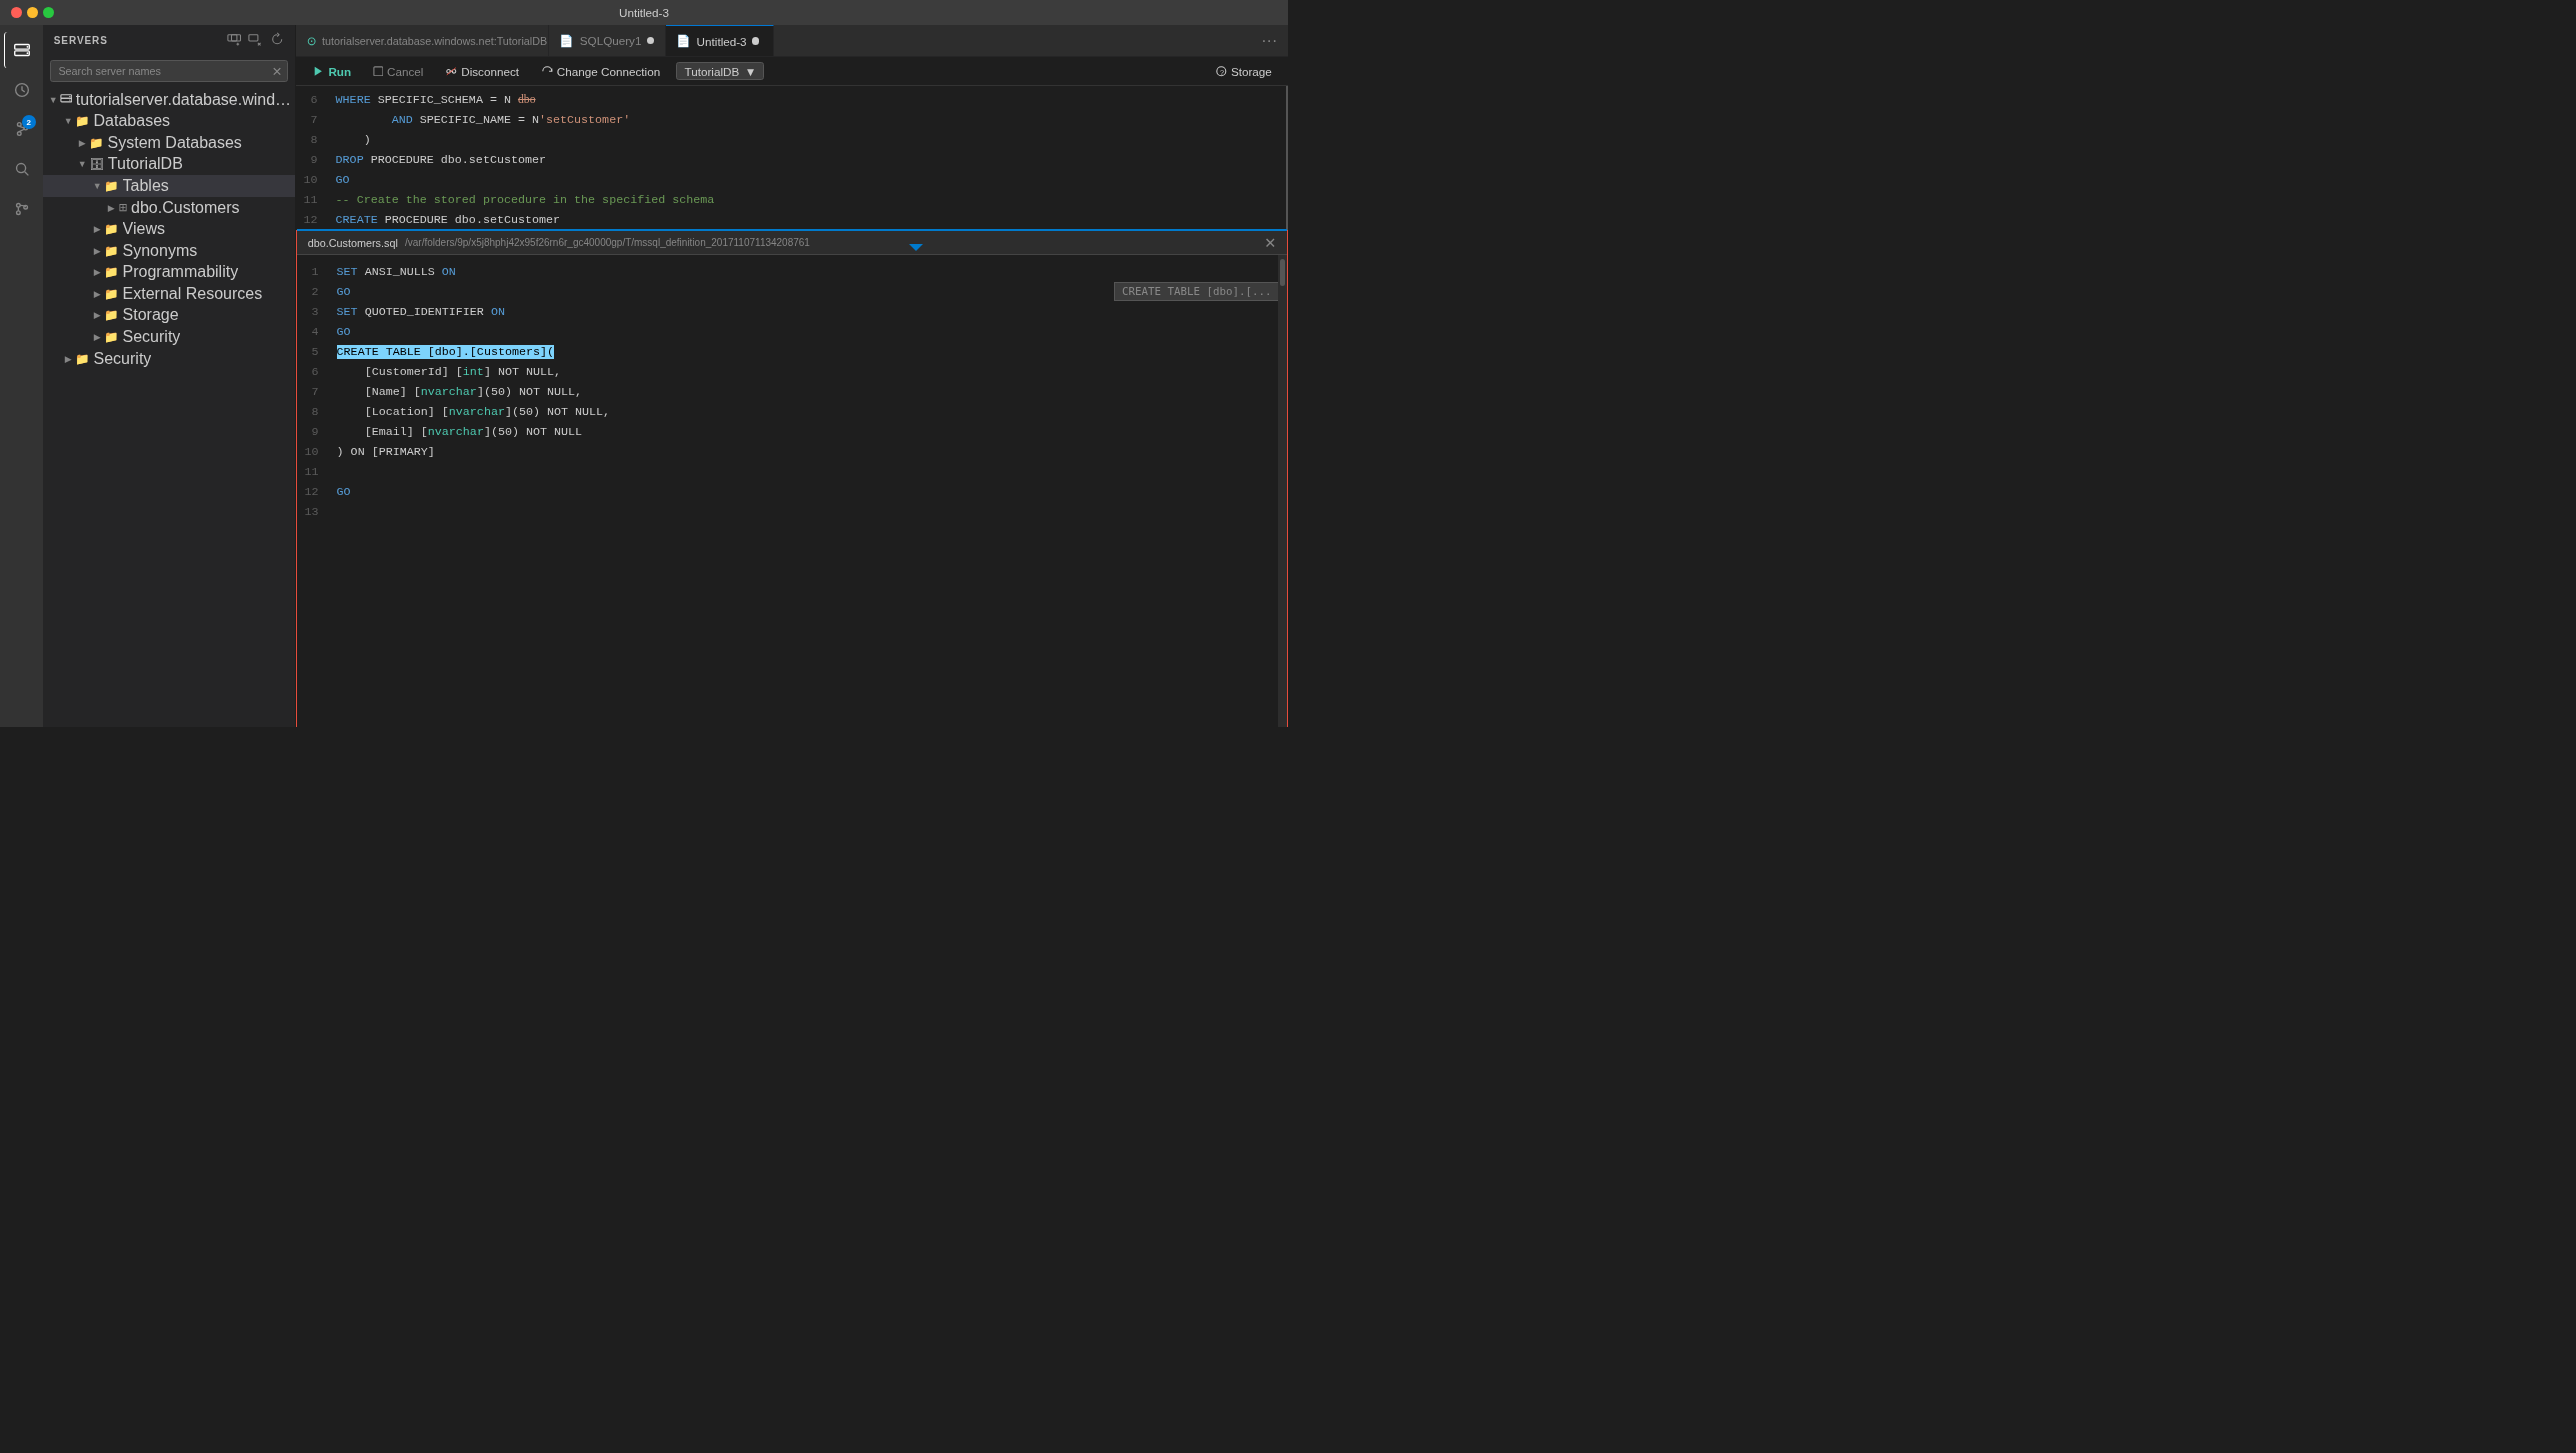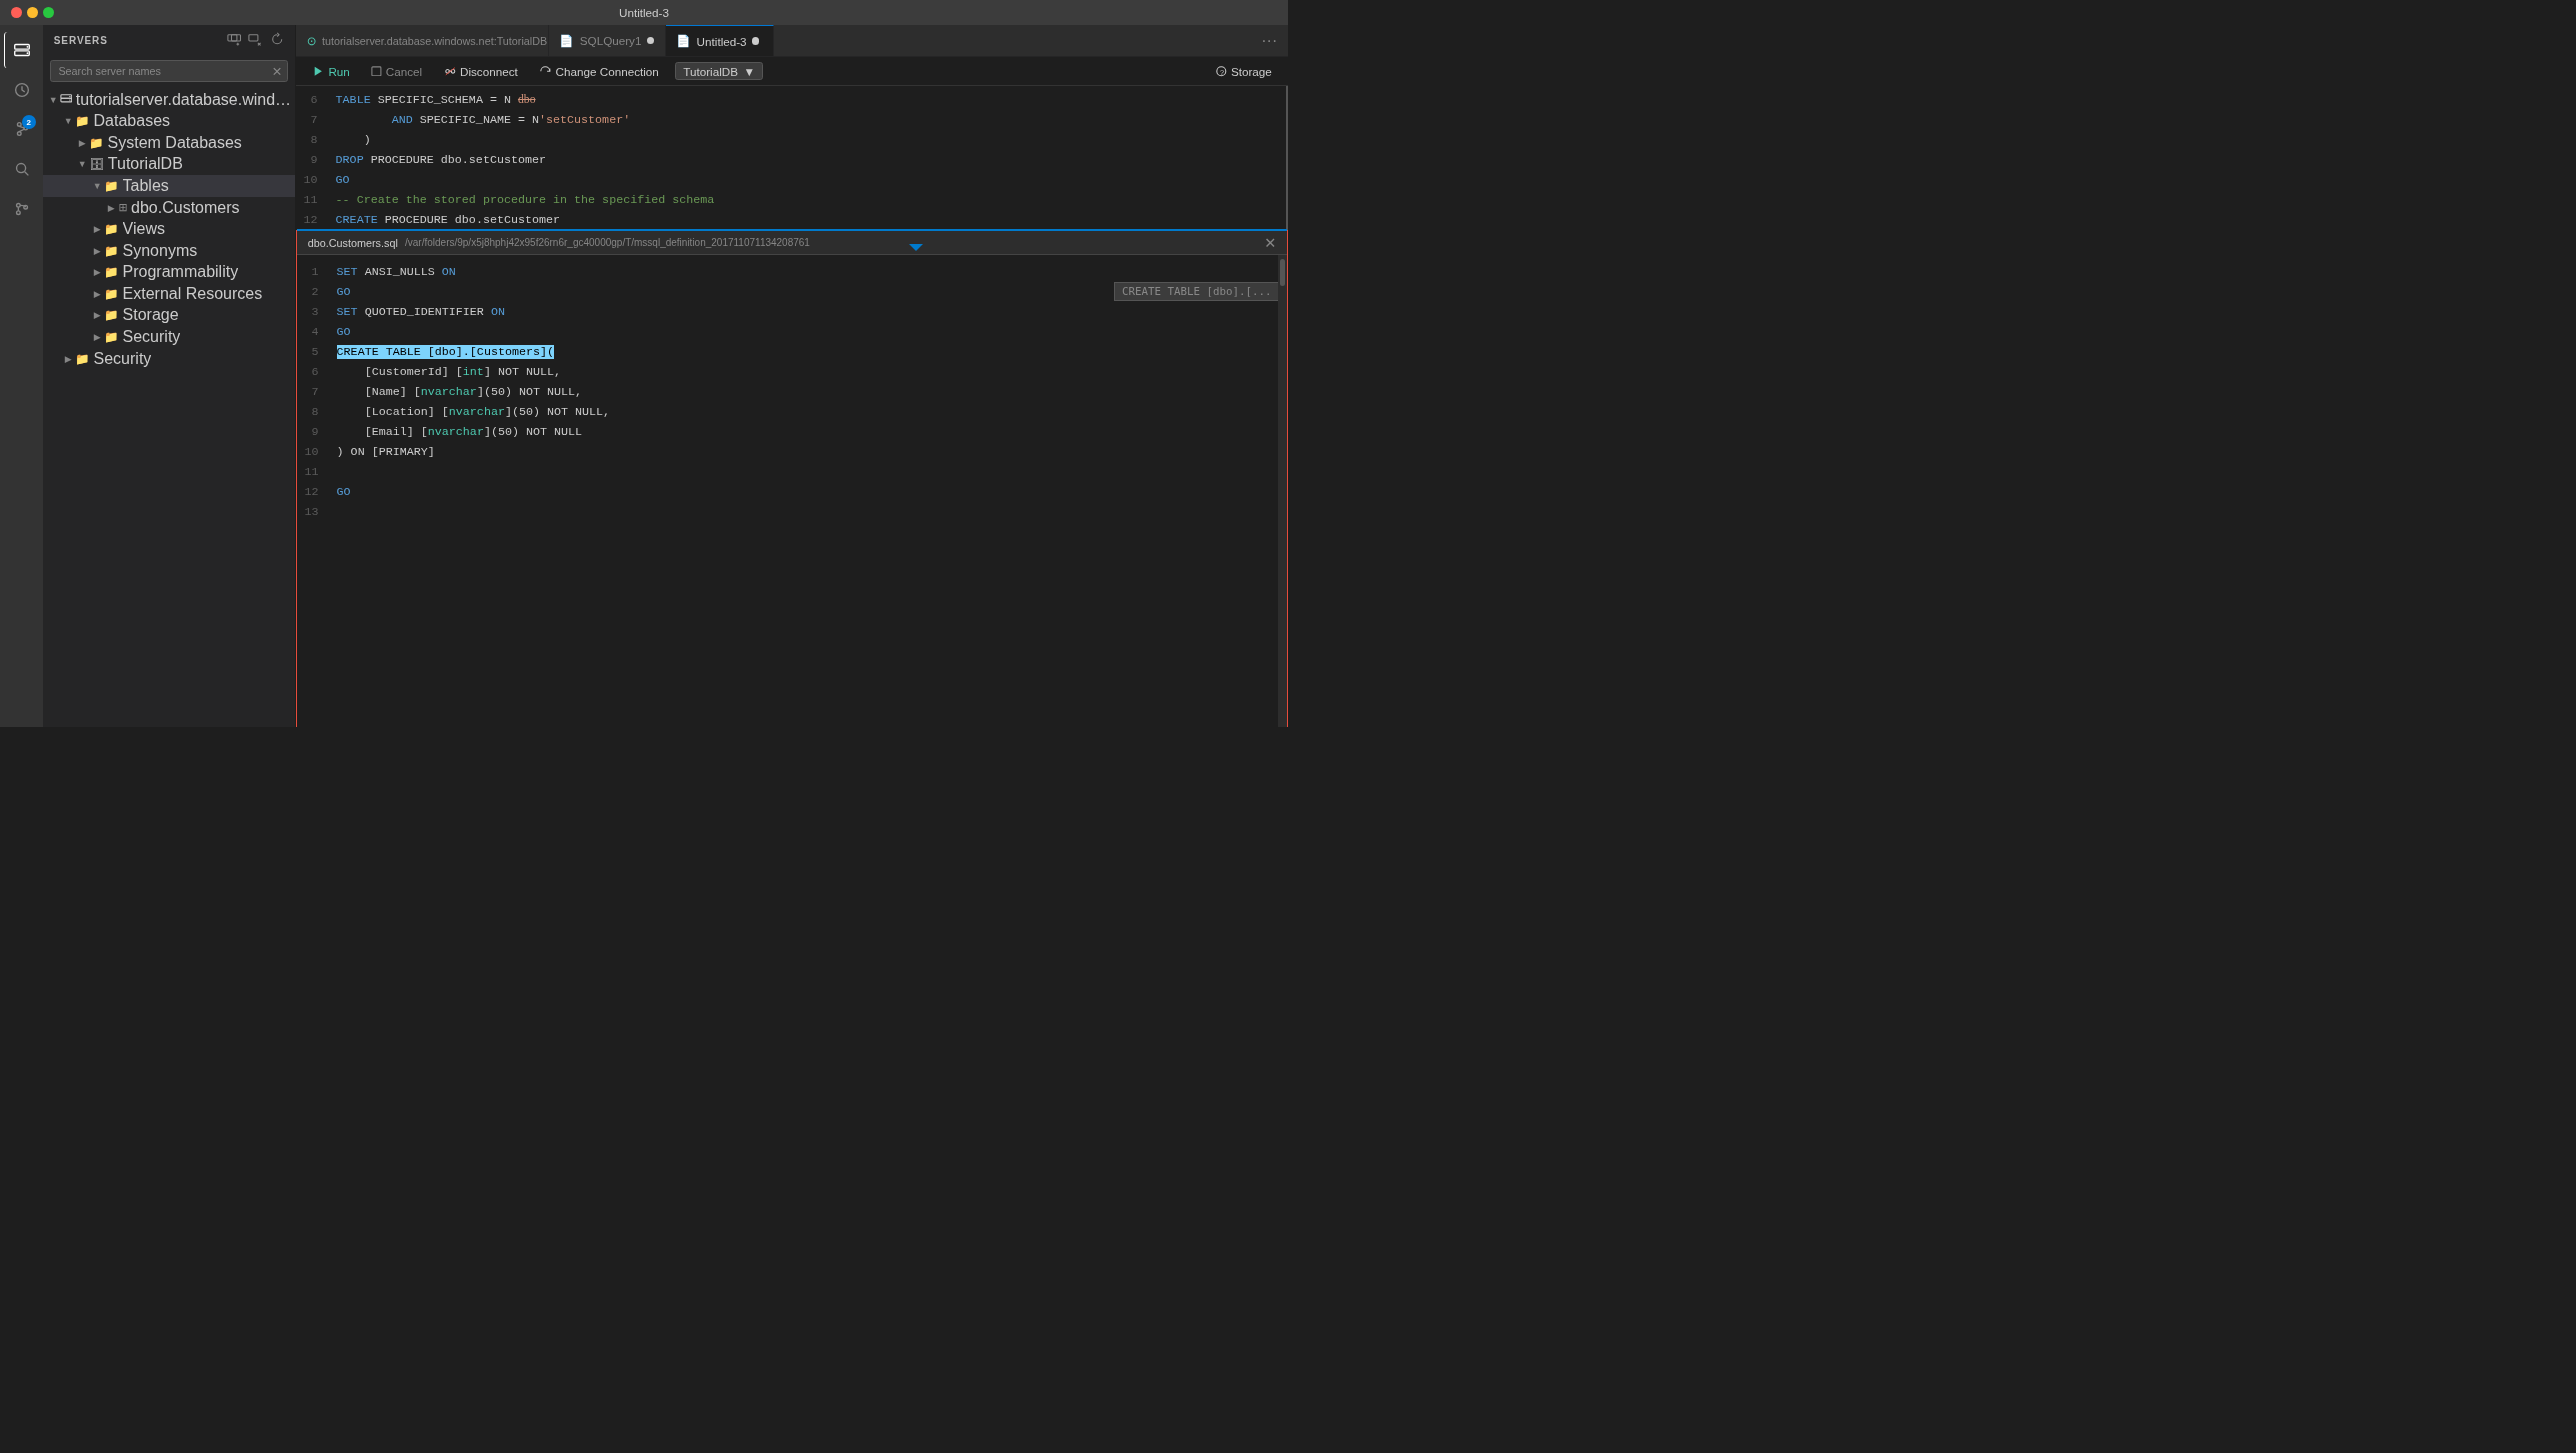--- a/index.html
+++ b/index.html
@@ -240,21 +240,21 @@
     .conn-btn {
       display: flex;
       align-items: center;
       gap: 3.6px;
       color: #cccccc;
       cursor: pointer;
       font-size: 11.7px;
       padding: 1.8px 5.4px;
       border-radius: 2.7px;
     }
-    .conn-btn.run { color: #4ec9b0; }
+    .conn-btn.run { color: #4ec9b0; font-weight: bold; }
     .conn-btn.cancel { color: #858585; }
     .conn-dropdown {
       display: flex;
       align-items: center;
       background: #3c3c3c;
       border: 0.9px solid #555;
       border-radius: 2.7px;
       padding: 1.8px 7.2px;
       gap: 5.4px;
       cursor: pointer;
@@ -662,21 +662,21 @@
       </div>
     </div>
 
     <div class="editor-area">
 
       <div class="code-editor" style="height:162px; flex: none; overflow: hidden; background:#1e1e1e; border-bottom: 0.9px solid #2a2a2a; position:relative;">
         <div class="code-lines" style="font-family:'Consolas','Courier New',monospace; font-size:11.7px; line-height:20px; padding:3.6px 0;">
 
           <div class="code-line">
             <span class="line-num">6</span>
-            <span class="line-content"><span class="kw">TABLE</span> SPECIFIC_SCHEMA = N <span style="color:#ce9178; text-decoration:line-through;font-family:Liberation Serif, serif;">dbo</span></span>
+            <span class="line-content"><span class="kw">WHERE</span> SPECIFIC_SCHEMA = N <span style="color:#ce9178; text-decoration:line-through;font-family:Liberation Serif, serif;">dbo</span></span>
           </div>
           <div class="code-line">
             <span class="line-num">7</span>
             <span class="line-content">        <span class="kw">AND</span> SPECIFIC_NAME = N<span class="str">'setCustomer'</span></span>
           </div>
           <div class="code-line">
             <span class="line-num">8</span>
             <span class="line-content">    )</span>
           </div>
           <div class="code-line">

